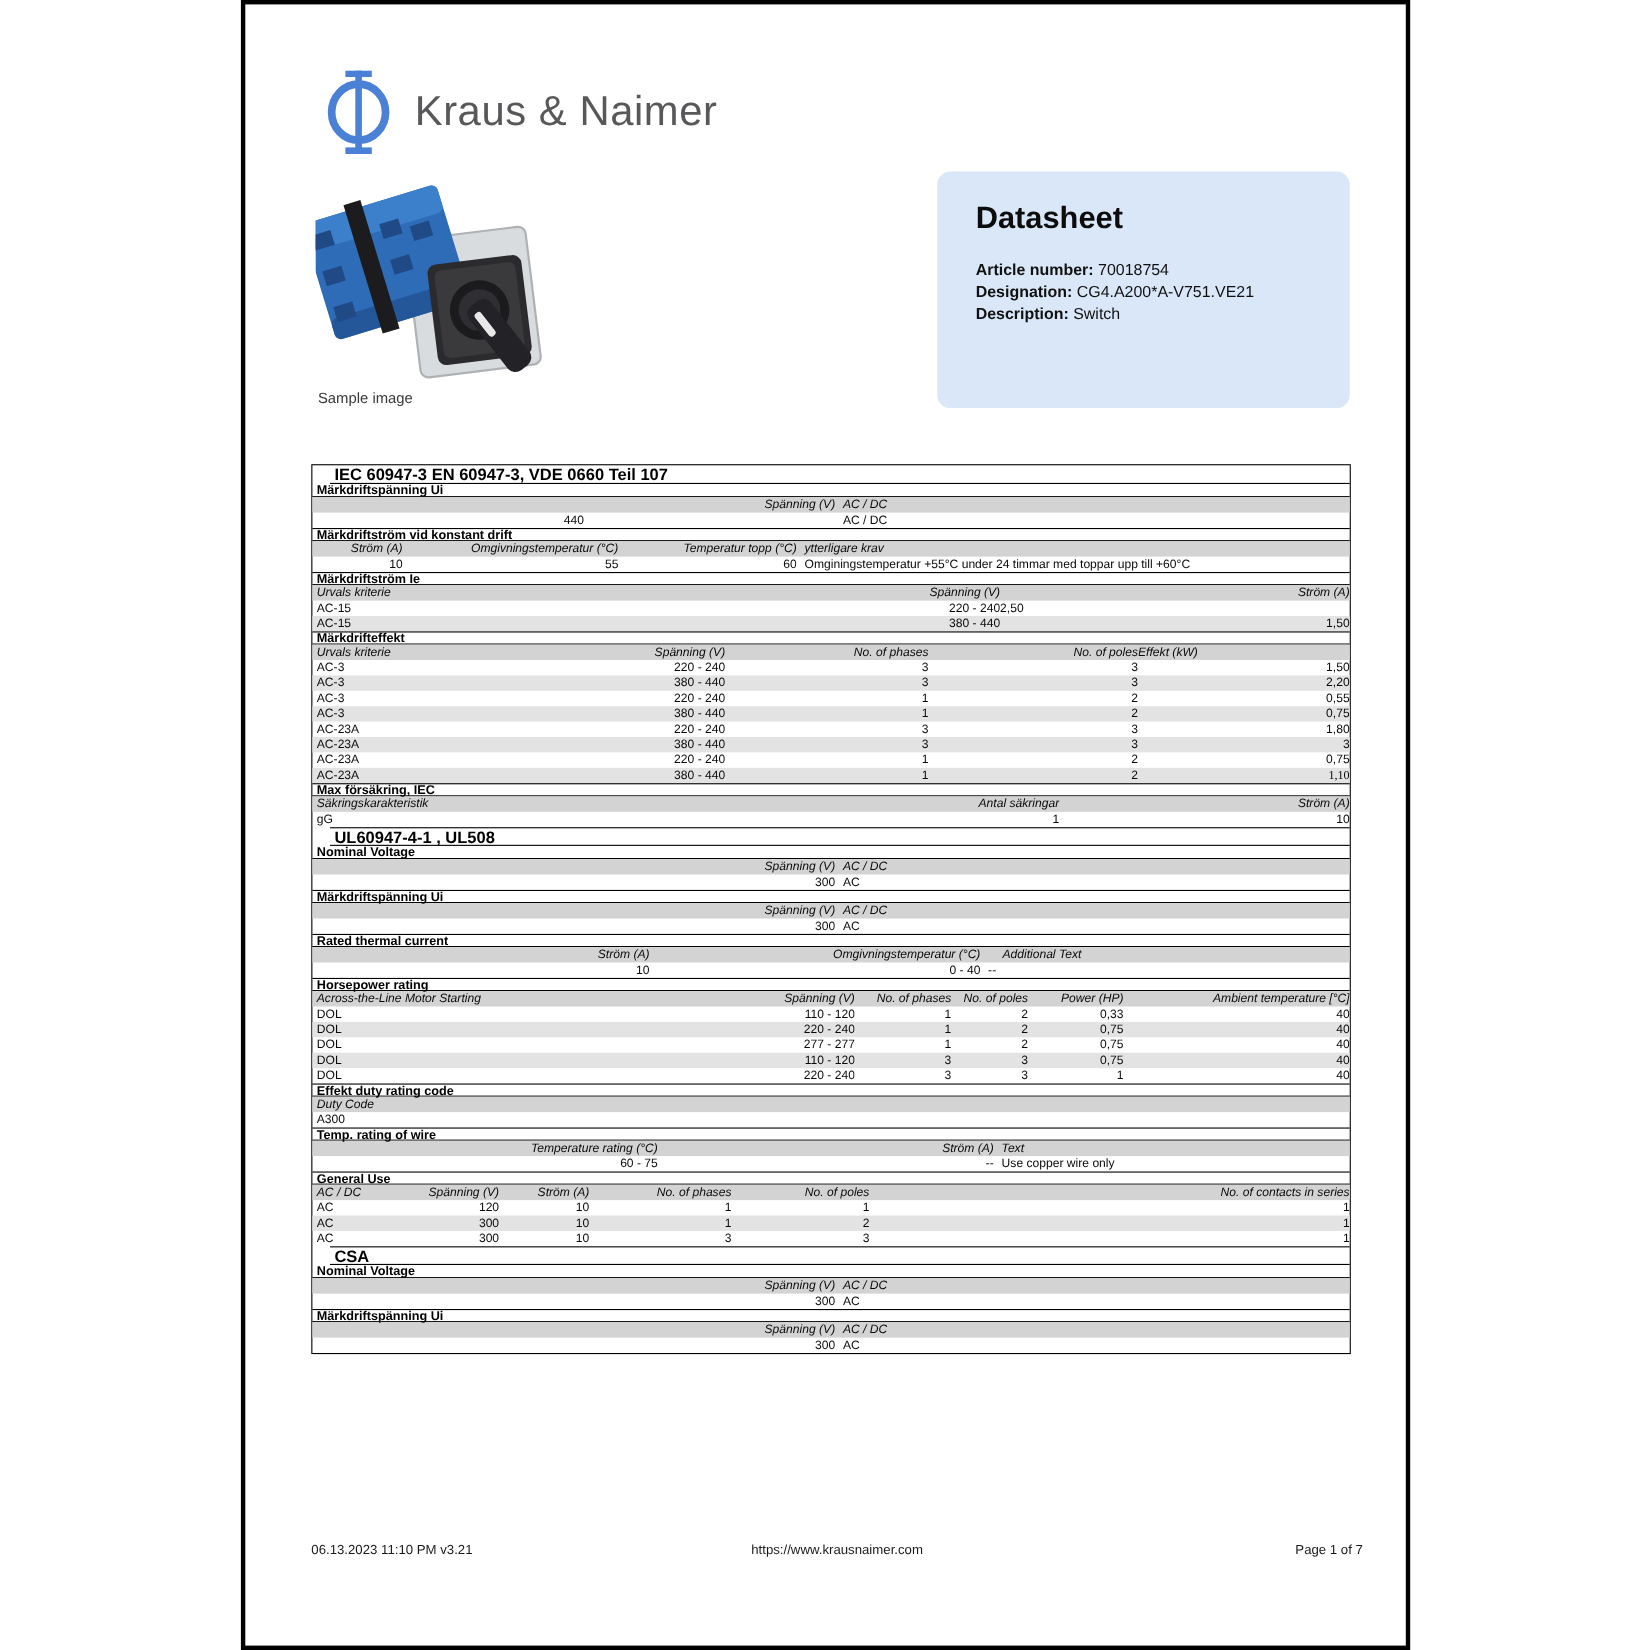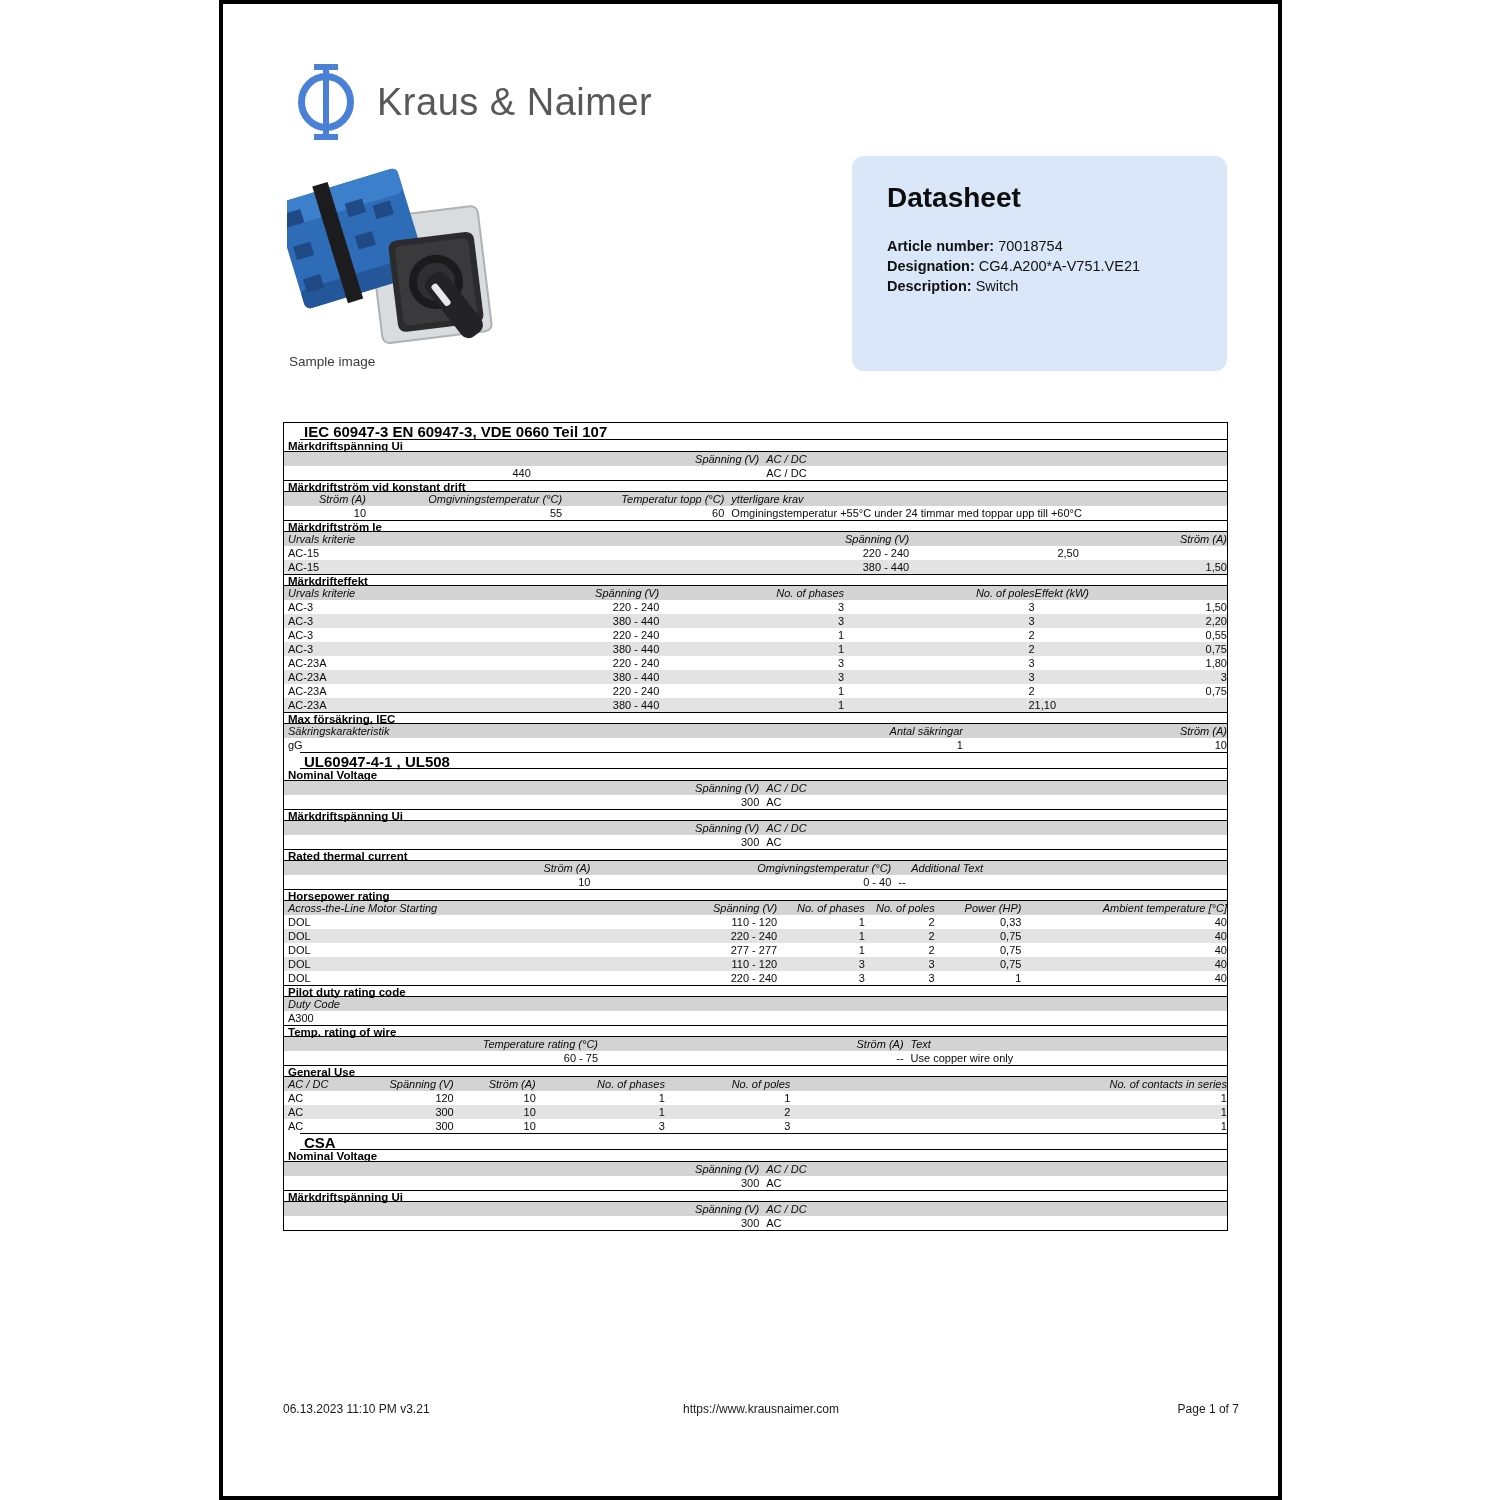--- a/index.html
+++ b/index.html
@@ -127,21 +127,21 @@
         </div>
         <div class="sec-sub">Märkdriftström Ie</div>
         <div class="trow thead">
           <div class="tcell first-pad" style="width: 50%; text-align: left;">Urvals kriterie</div>
           <div class="tcell" style="width: 16.3%; text-align: right;">Spänning (V)</div>
           <div class="tcell" style="width: 33.7%; text-align: right;">Ström (A)</div>
         </div>
         <div class="trow">
           <div class="tcell first-pad" style="width: 50%; text-align: left;">AC-15</div>
           <div class="tcell" style="width: 16.3%; text-align: right;">220 - 240</div>
-          <div class="tcell" style="width: 33.7%; text-align: center;">2,50</div>
+          <div class="tcell" style="width: 33.7%; text-align: left;">2,50</div>
         </div>
         <div class="trow alt">
           <div class="tcell first-pad" style="width: 50%; text-align: left;">AC-15</div>
           <div class="tcell" style="width: 16.3%; text-align: right;">380 - 440</div>
           <div class="tcell" style="width: 33.7%; text-align: right;">1,50</div>
         </div>
         <div class="sec-sub">Märkdrifteffekt</div>
         <div class="trow thead">
           <div class="tcell first-pad" style="width: 20%; text-align: left;">Urvals kriterie</div>
           <div class="tcell" style="width: 19.8%; text-align: right;">Spänning (V)</div>
@@ -196,21 +196,21 @@
           <div class="tcell" style="width: 19.8%; text-align: right;">220 - 240</div>
           <div class="tcell" style="width: 19.6%; text-align: right;">1</div>
           <div class="tcell" style="width: 20.2%; text-align: right;">2</div>
           <div class="tcell" style="width: 20.4%; text-align: right;">0,75</div>
         </div>
         <div class="trow alt">
           <div class="tcell first-pad" style="width: 20%; text-align: left;">AC-23A</div>
           <div class="tcell" style="width: 19.8%; text-align: right;">380 - 440</div>
           <div class="tcell" style="width: 19.6%; text-align: right;">1</div>
           <div class="tcell" style="width: 20.2%; text-align: right;">2</div>
-          <div class="tcell" style="width: 20.4%; ">1,10</div>
+          <div class="tcell" style="width: 20.4%; text-align: right; font-family: Liberation Serif, serif;">1,10</div>
         </div>
         <div class="sec-sub">Max försäkring, IEC</div>
         <div class="trow thead">
           <div class="tcell first-pad" style="width: 50%; text-align: left;">Säkringskarakteristik</div>
           <div class="tcell" style="width: 22%; text-align: right;">Antal säkringar</div>
           <div class="tcell" style="width: 28%; text-align: right;">Ström (A)</div>
         </div>
         <div class="trow">
           <div class="tcell first-pad" style="width: 50%; text-align: left;">gG</div>
           <div class="tcell" style="width: 22%; text-align: right;">1</div>
@@ -288,21 +288,21 @@
           <div class="tcell" style="width: 21.8%; text-align: right;">40</div>
         </div>
         <div class="trow">
           <div class="tcell first-pad" style="width: 30%; text-align: left;">DOL</div>
           <div class="tcell" style="width: 22.3%; text-align: right;">220 - 240</div>
           <div class="tcell" style="width: 9.3%; text-align: right;">3</div>
           <div class="tcell" style="width: 7.4%; text-align: right;">3</div>
           <div class="tcell" style="width: 9.2%; text-align: right;">1</div>
           <div class="tcell" style="width: 21.8%; text-align: right;">40</div>
         </div>
-        <div class="sec-sub">Pilot duty rating code</div>
+        <div class="sec-sub">Effekt duty rating code</div>
         <div class="trow thead">
           <div class="tcell first-pad" style="width: 100%; text-align: left;">Duty Code</div>
         </div>
         <div class="trow">
           <div class="tcell first-pad" style="width: 100%; text-align: left;">A300</div>
         </div>
         <div class="sec-sub">Temp. rating of wire</div>
         <div class="trow thead">
           <div class="tcell" style="width: 33.3%; text-align: right;">Temperature rating (°C)</div>
           <div class="tcell" style="width: 32.4%; text-align: right;">Ström (A)</div>

